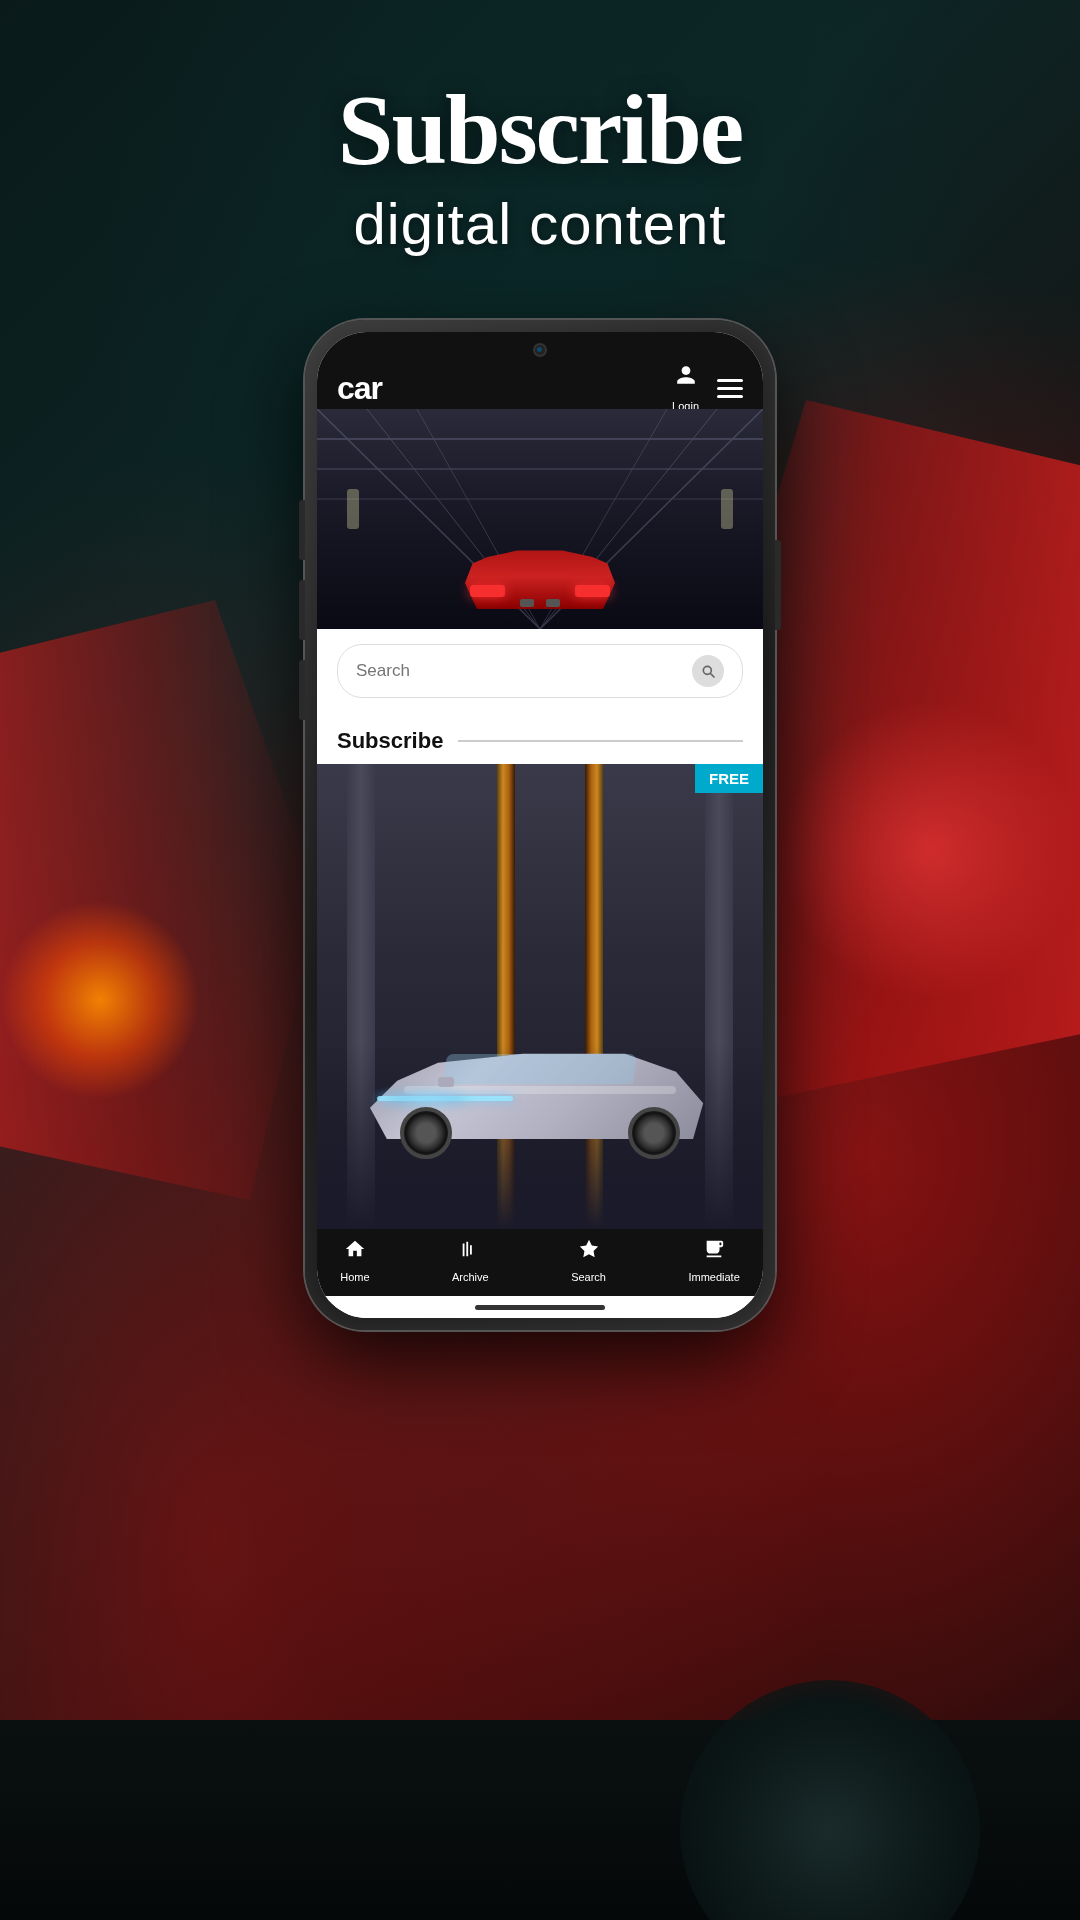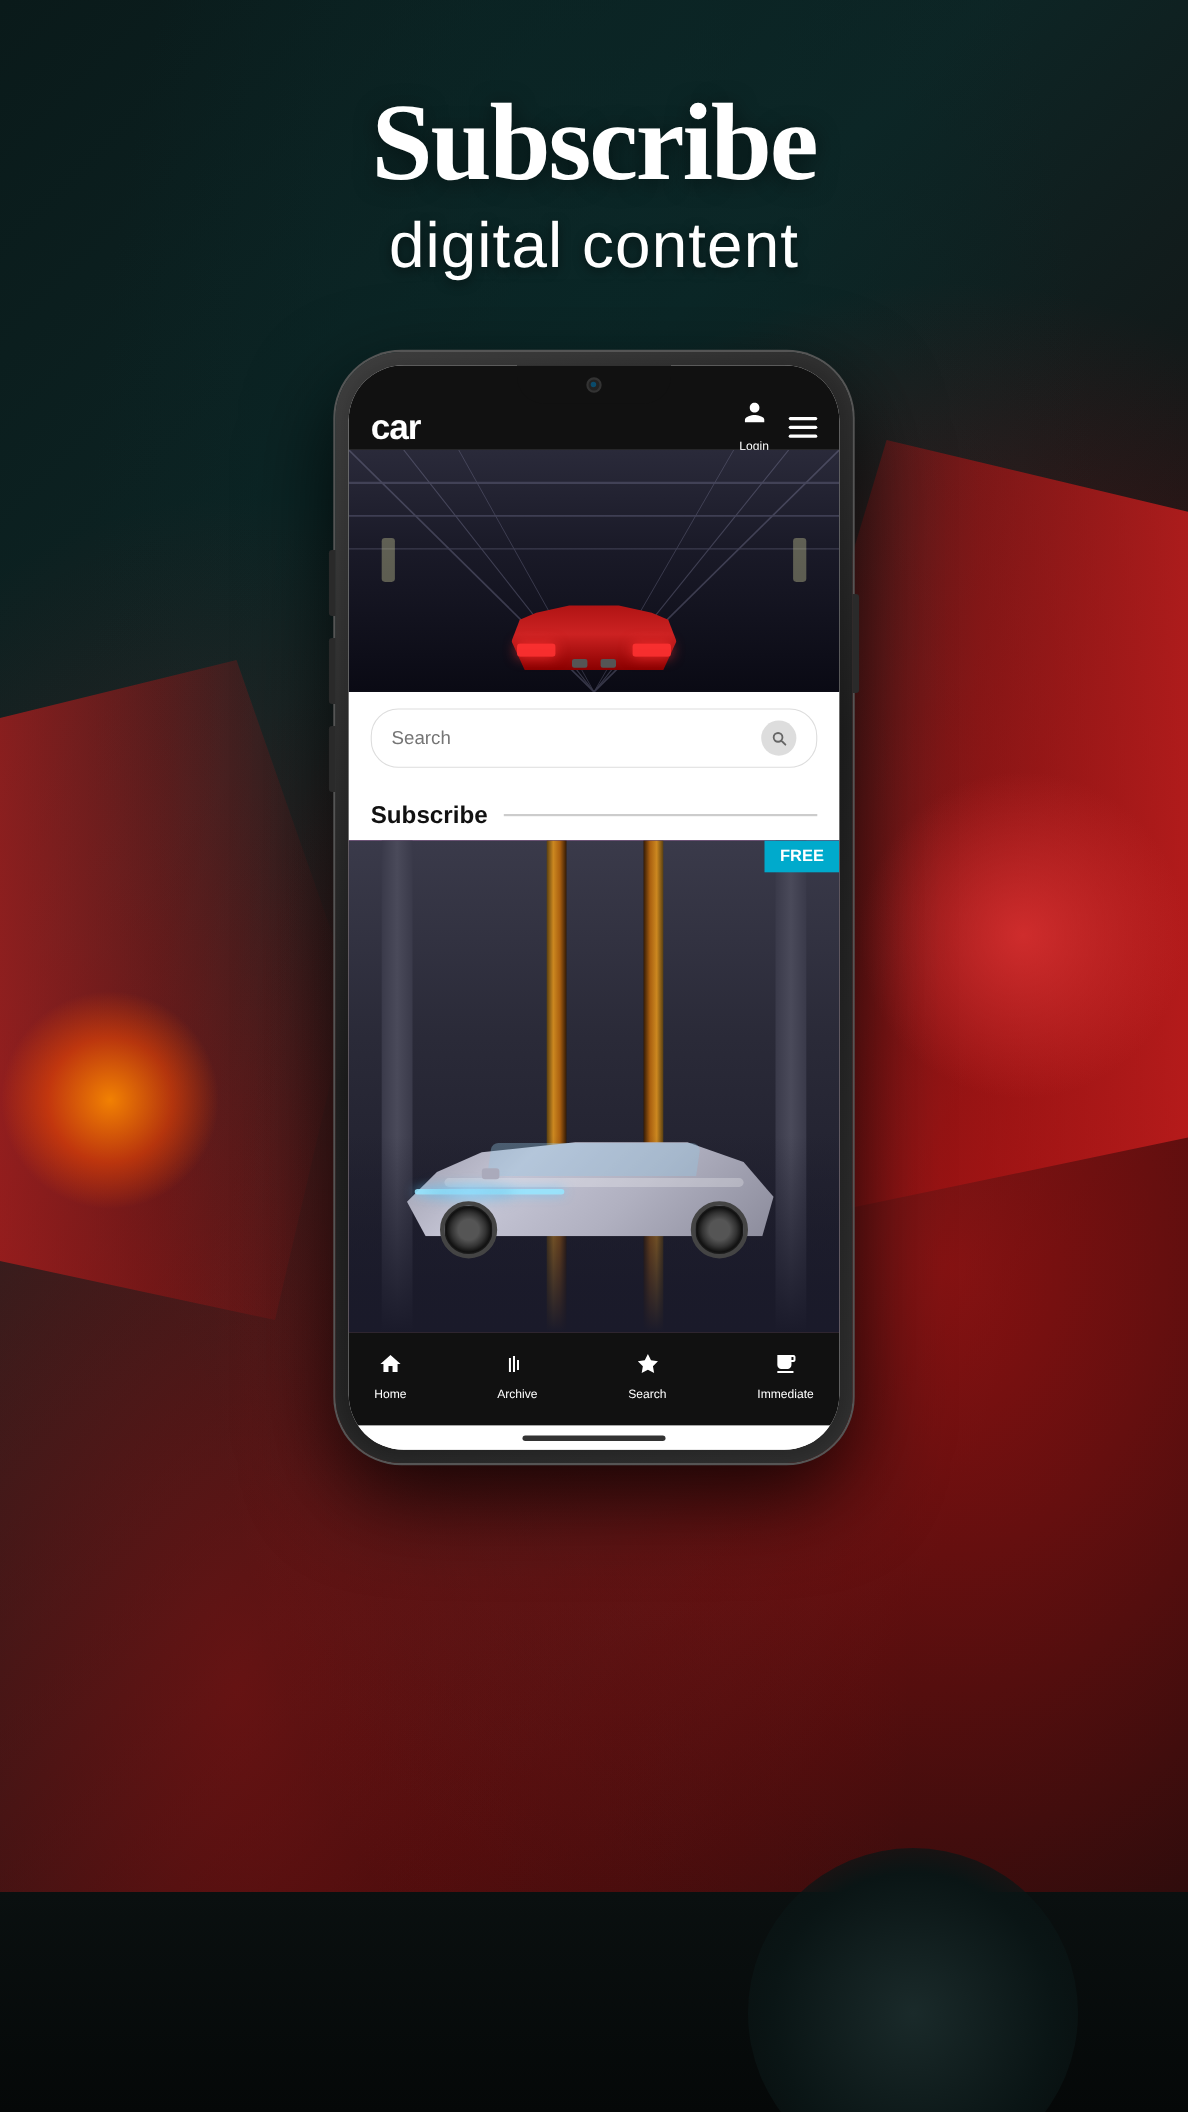--- a/index.html
+++ b/index.html
@@ -463,21 +463,21 @@
       left: 5%;
       width: 80px;
       height: 20px;
       background: radial-gradient(ellipse, rgba(150,220,255,0.8) 0%, rgba(100,180,220,0.3) 50%, transparent 100%);
       filter: blur(5px);
     }
 
     
     .bottom-nav {
       background: #111;
-      height: 85px;
+      height: 67px;
       display: flex;
       align-items: center;
       justify-content: space-around;
       flex-shrink: 0;
       padding-bottom: 5px;
       gap: 36px;
     }
 
     .nav-item {
       display: flex;

